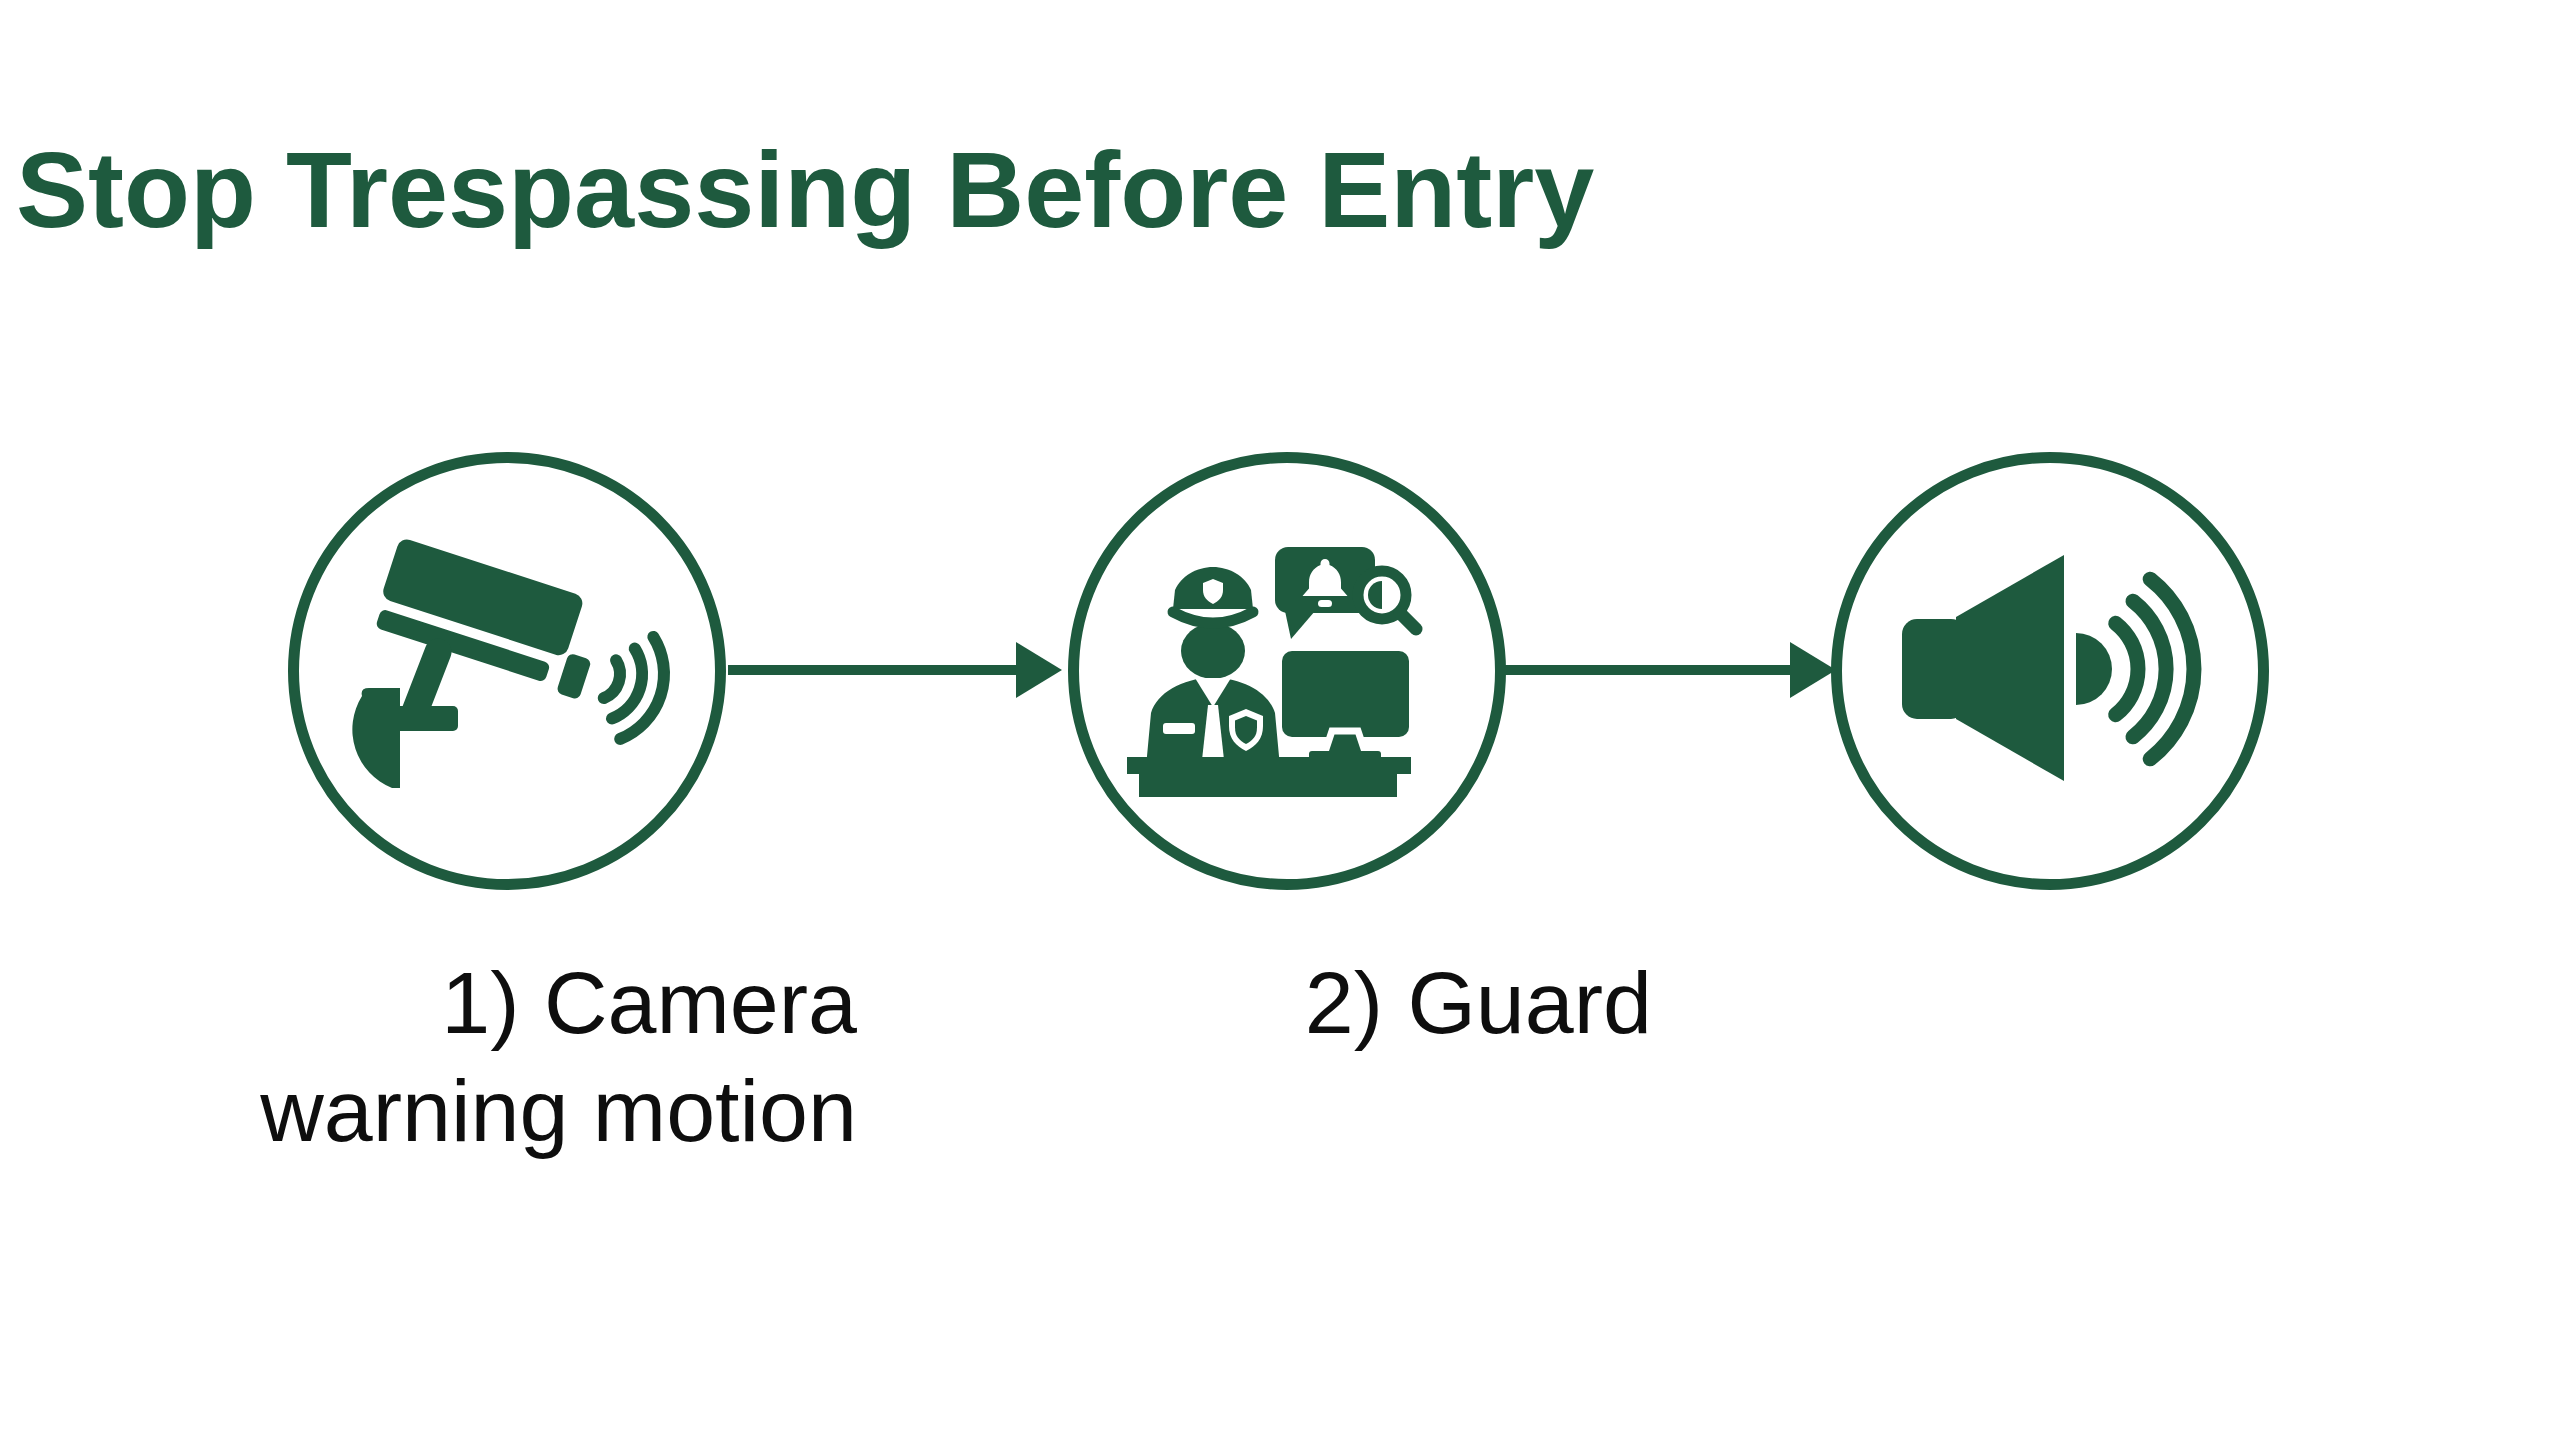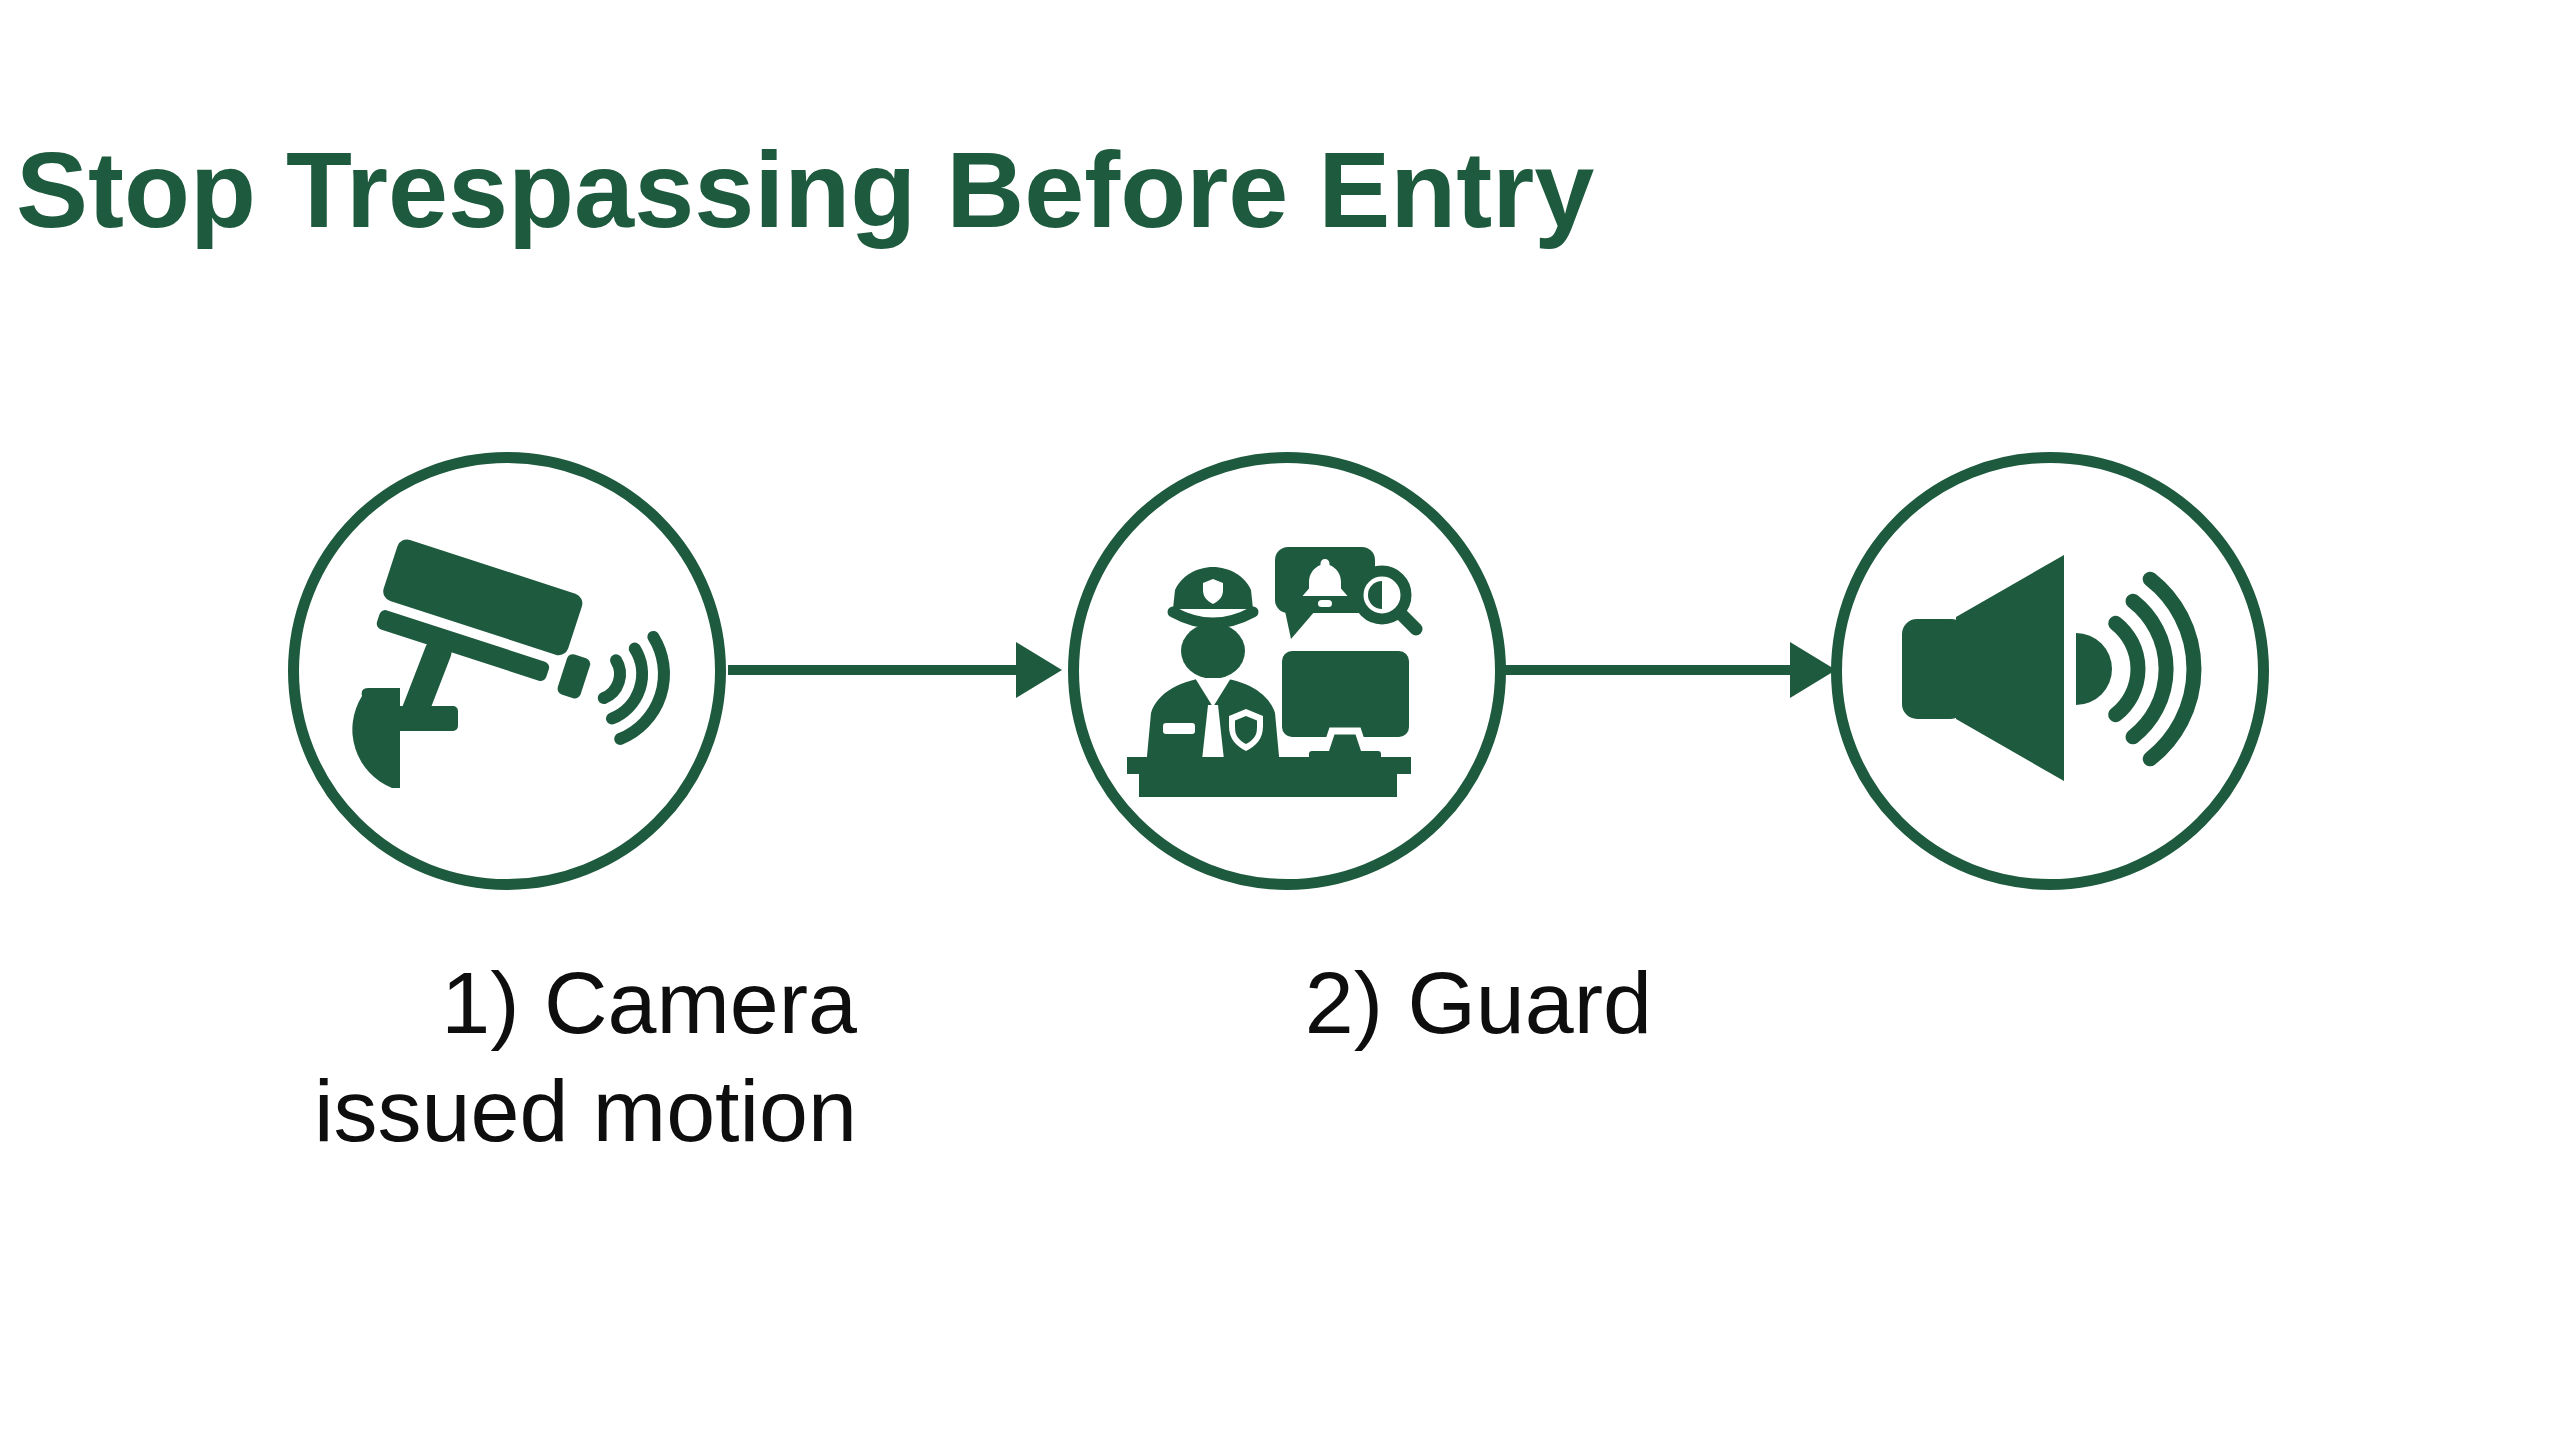--- a/index.html
+++ b/index.html
@@ -138,19 +138,19 @@
     <path d="M178 122 A 36 36 0 0 1 178 194 Z"></path>
     <g stroke="currentColor" stroke-width="15" fill="none" stroke-linecap="round">
       <path d="M217.7 112.3 A 58 58 0 0 1 217.7 203.7"></path>
       <path d="M235 90.2 A 86 86 0 0 1 235 225.8"></path>
       <path d="M252.2 68.2 A 114 114 0 0 1 252.2 247.8"></path>
     </g>
   </svg>
 
   <div class="step-label label-1">
     <div>1) Camera</div>
-    <div>issued motion</div>
+    <div>warning motion</div>
   </div>
   <div class="step-label label-2">
     <div>2) Guard</div>
   </div>
 
 </div>
 
 </body></html>

